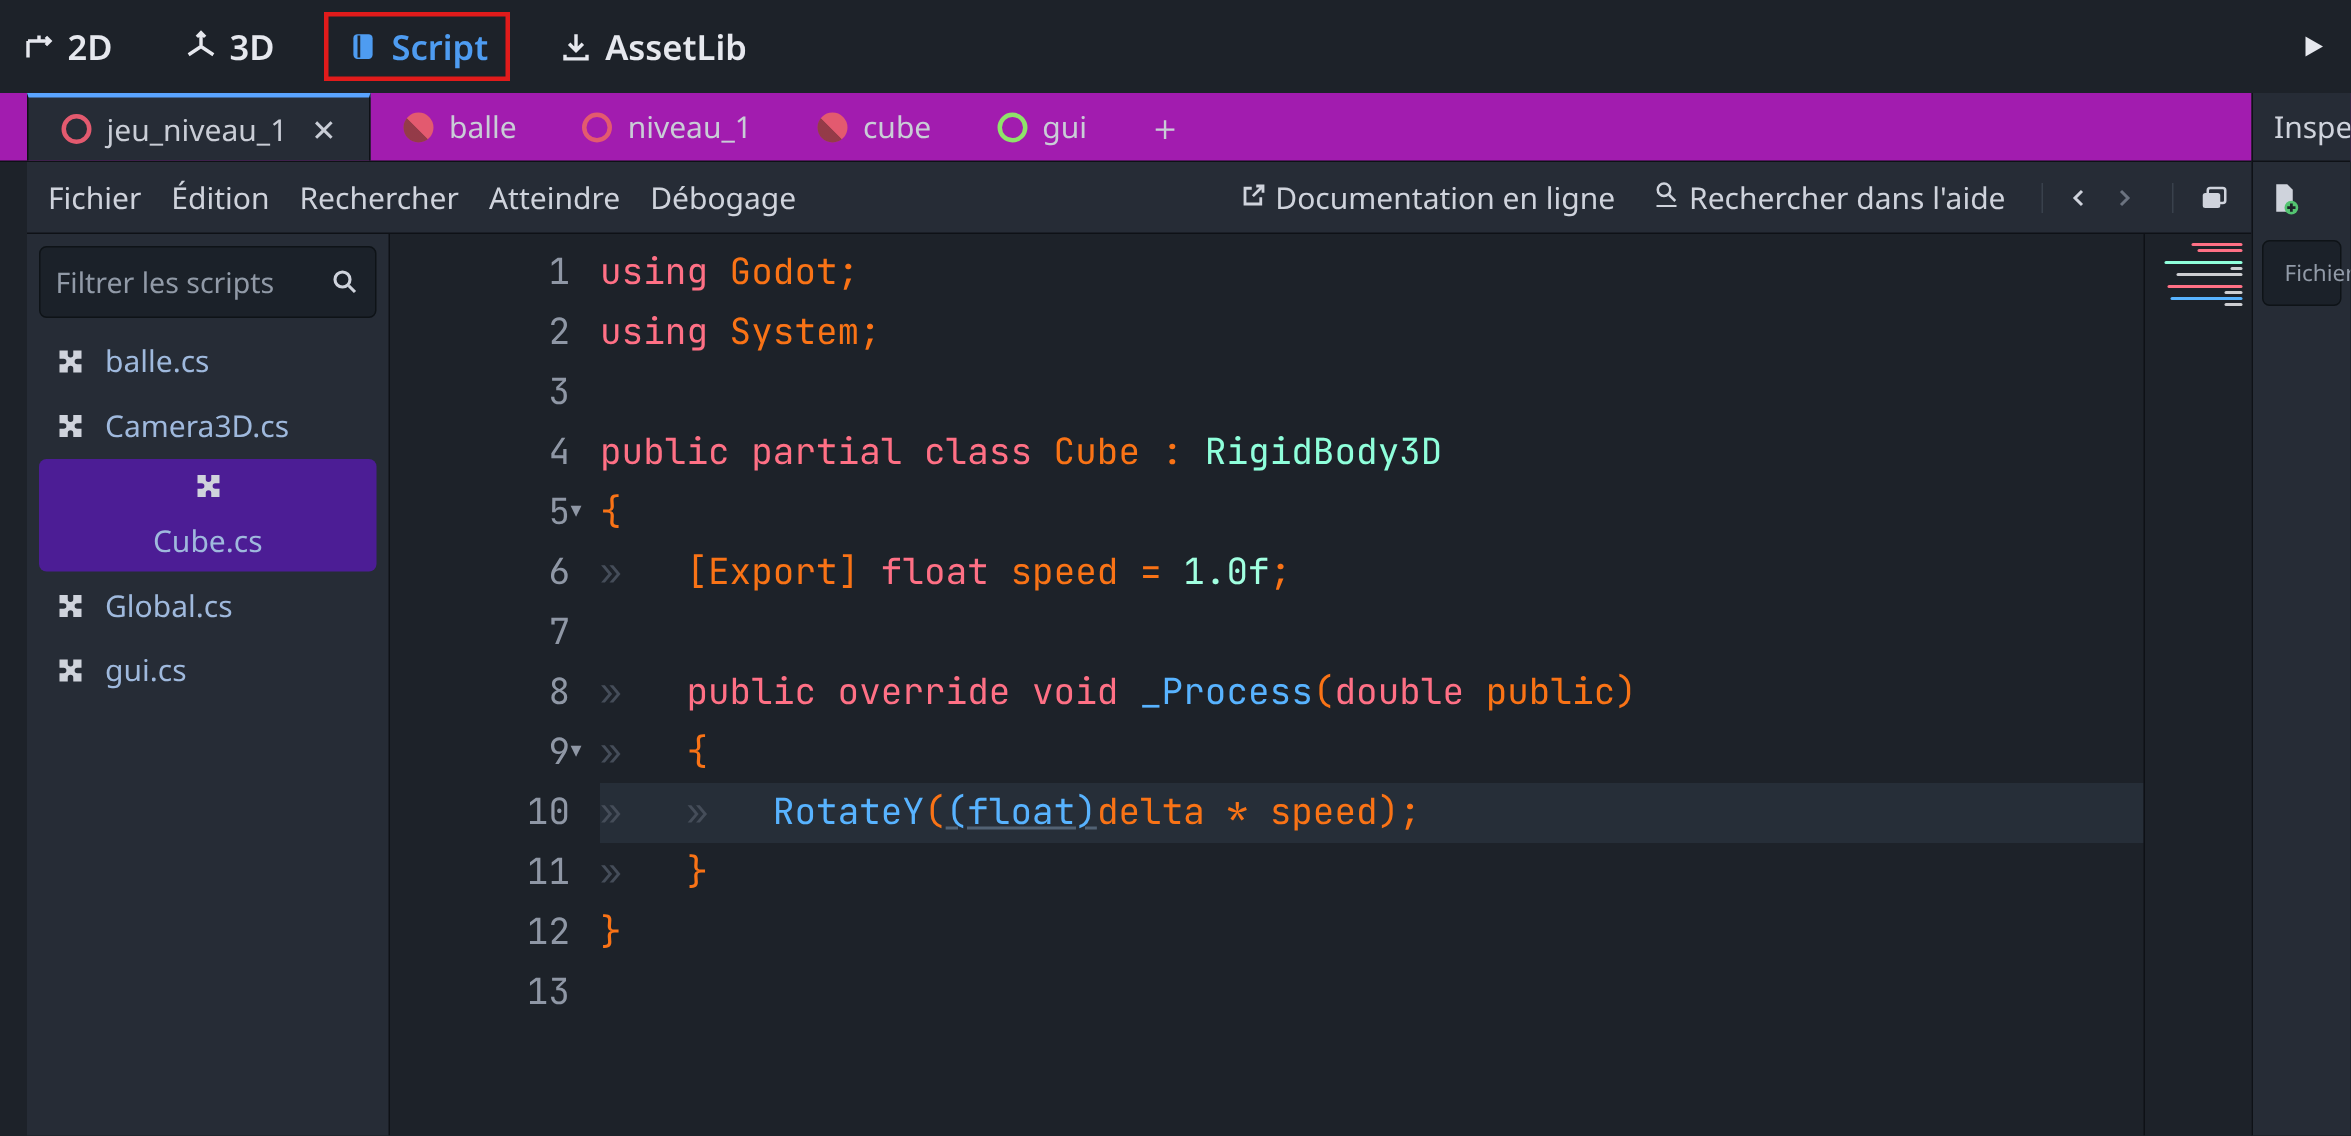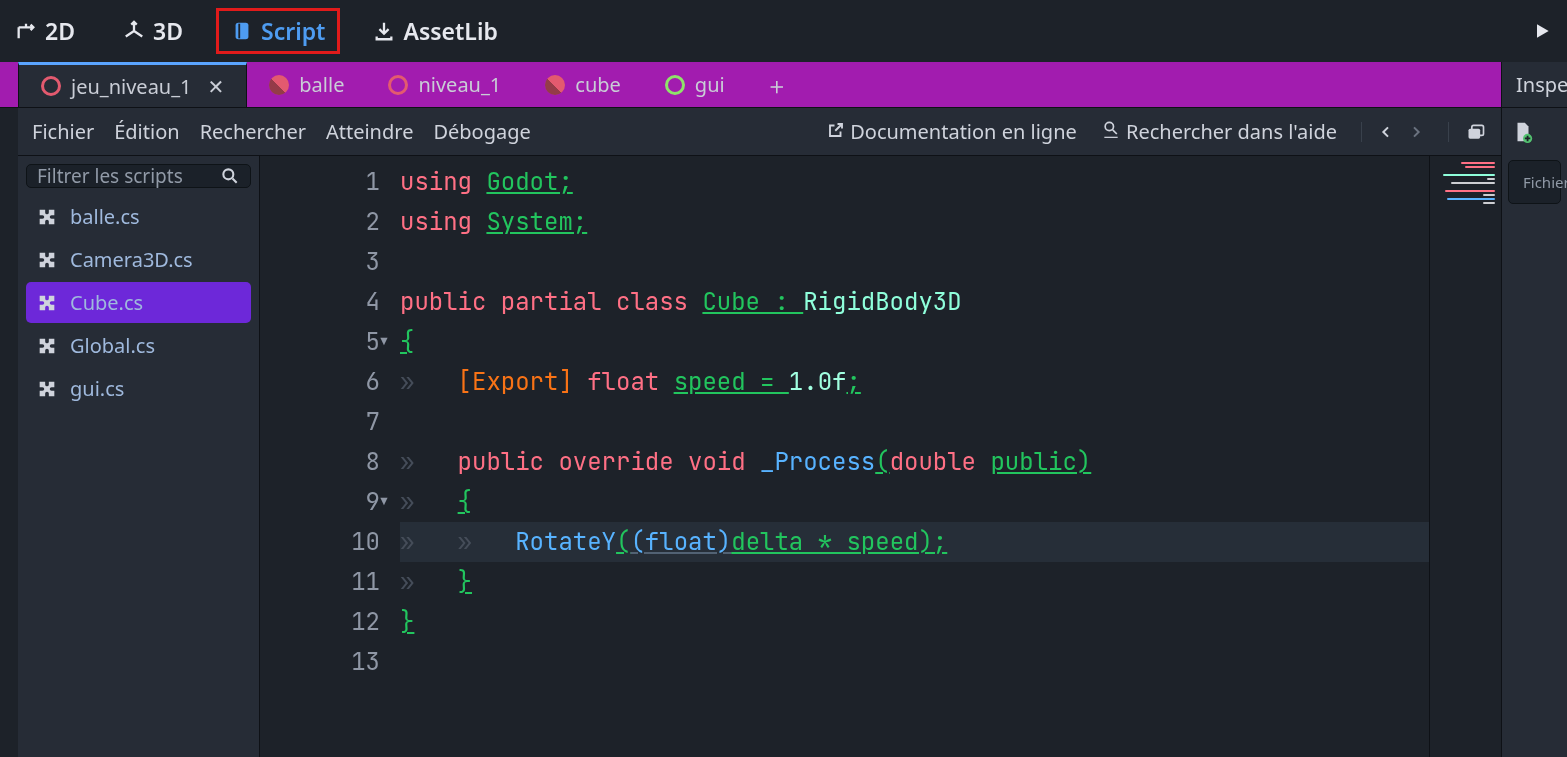--- a/index.html
+++ b/index.html
@@ -109,52 +109,52 @@
   .menubar .stack-icon { border-left:1px solid #39414c; padding-left:16px; }
   .icon-sm { display:inline-flex; align-items:center; }
 
   
   .script-body { display:flex; flex:1; min-height:0;}
   .script-side {
     width:242px; background:#262c36; border-right:1px solid #0e1116;
     display:flex; flex-direction:column;
   }
   .filter-box {
-    margin:8px 8px 6px; height:24px; background:#1b2129;
+    margin:8px 8px 6px; height:48px; background:#1b2129;
     border:1px solid #0e1317; border-radius:5px;
     display:flex; align-items:center; padding:0 10px; gap:10px;
     color:#919aa7;
   }
   .filter-box span { font-size:19px; }
   .script-list { display:flex; flex-direction:column; padding:2px 8px; gap:2px;text-align:center;}
   .script-item {
     display:flex; align-items:center; gap:12px;
     padding:7px 10px; border-radius:5px; cursor:pointer;
     font-size:20px; color:#9fb9dd;
   }
-  .script-item.active { background:#6d28d9; }
+  .script-item.active { background:#4c1d95;flex-direction:column; }
 
   
   .editor {
     flex:1; background:#1d2229; position:relative;
     font-family: "JetBrains Mono","Cascadia Code",Consolas,"DejaVu Sans Mono",monospace;
     font-size:24px; line-height:40px;
   }
   .gutter { position:absolute; left:0; top:6px; width:140px; text-align:right; color:#8f97a5;}
   .gutter div { padding-right:20px; height:40px;}
   .code { position:absolute; left:140px; right:72px; top:6px;}
   .code div { height:40px; white-space:pre;}
   .fold-col { position:absolute; left:112px; top:6px; width:24px; text-align:center;}
   .fold-col div { height:40px; color:#8f97a5;}
   .highlight { position:absolute; left:140px; right:72px; top:calc(6px + 40px*9); height:40px; background:#262e38; z-index:0;}
   .code, .gutter, .fold-col { z-index:1;}
 
   
   .k-red { color:#ff7085; }   
-  .k-def { color:#22c55e;text-decoration:underline; }
+  .k-def { color:#f97316; }
   .k-fn  { color:#58b3ff; }   
   .k-typ { color:#8fffdb; }   
   .k-num { color:#a1ffe0; }
   .k-attr{ color:#f97316; }
   .k-cast{ color:#58b3ff; text-decoration: underline; text-decoration-color:#526274;}
 
   
   .minimap {
     position:absolute; right:0; top:0; width:72px; height:100%;
     border-left:1px solid #0e1116;

